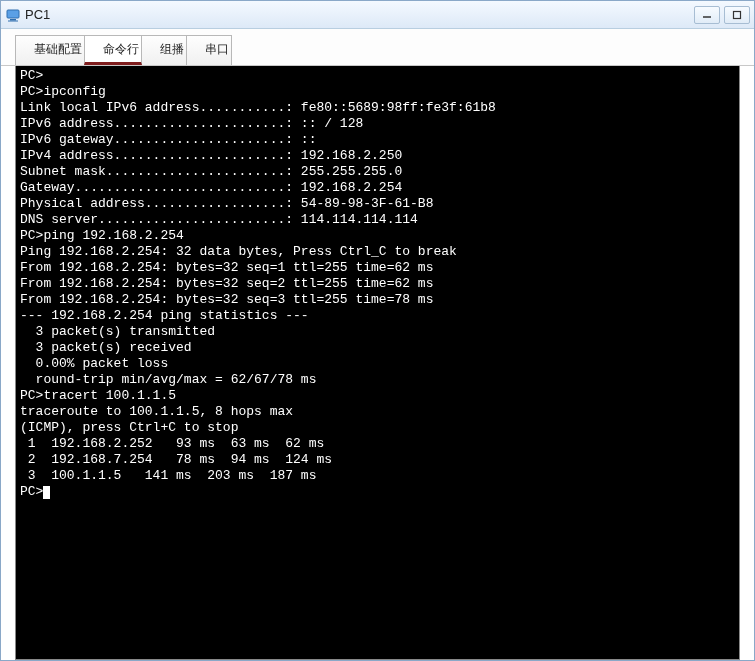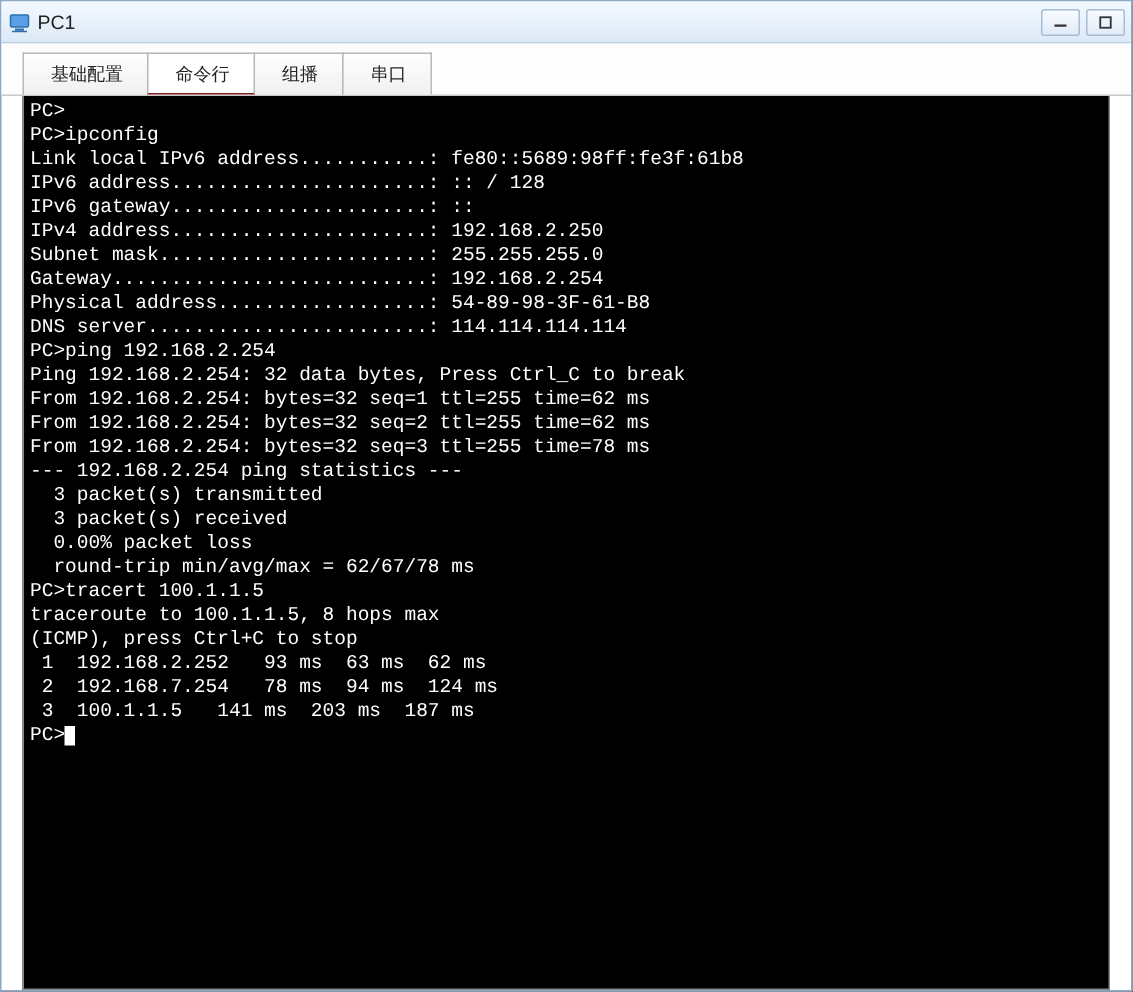--- a/index.html
+++ b/index.html
@@ -46,32 +46,32 @@
     font-size: 11px; color: #333;
   }
   .tabbar {
     display: flex;
     padding: 6px 14px 0 14px;
     background: #fdfdfd;
     border-bottom: 1px solid #c8c8c8;
     gap: 0;
   }
   .tab {
-    padding: 5px 16px 4px 18px;
+    padding: 5px 2px 4px 18px;
     font-size: 12px;
     color: #222;
     background: linear-gradient(#fefefe,#f0f0f0);
     border: 1px solid #b8b8b8;
     border-bottom: none;
     margin-right: -1px;
     position: relative;
   }
   .tab.active {
     background: #fff;
-    border-bottom: 1px solid #7f1d1d;
+    border-bottom: 3px solid #7f1d1d;
     z-index: 2;
   }
   .terminal {
     flex: 1;
     background: #000;
     color: #fff;
     font-family: "Courier New", monospace;
     font-size: 13px;
     line-height: 16px;
     padding: 2px 4px;

